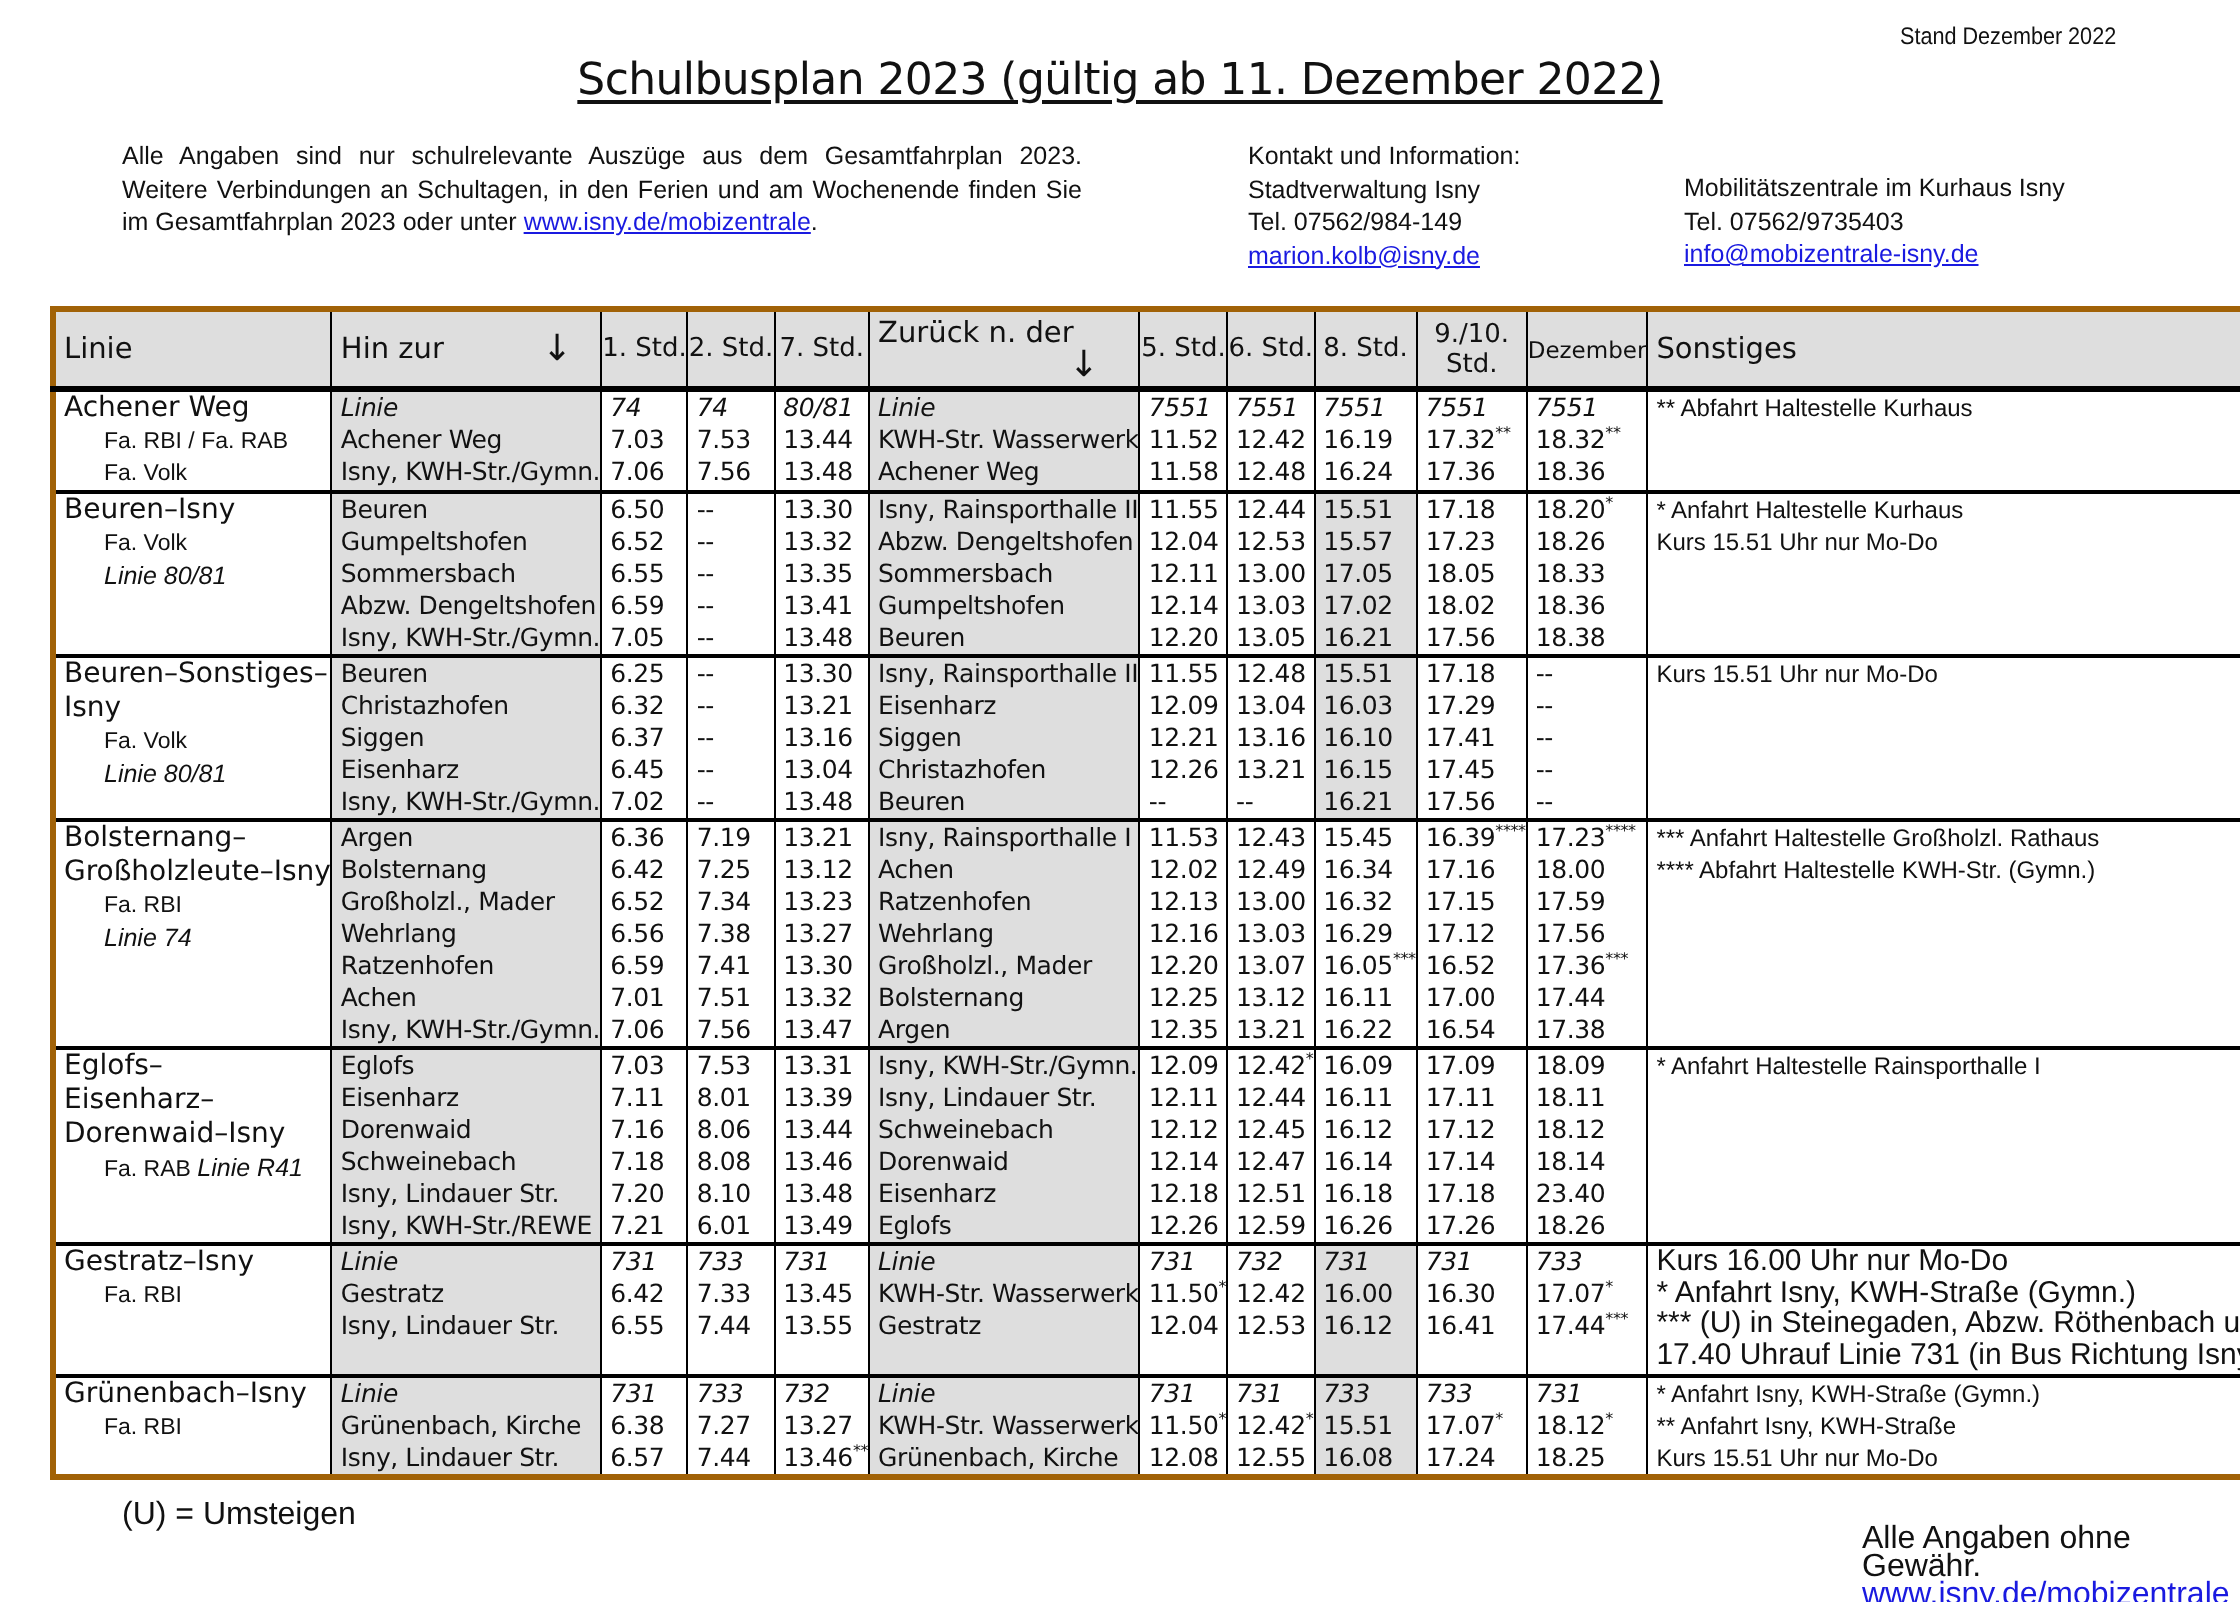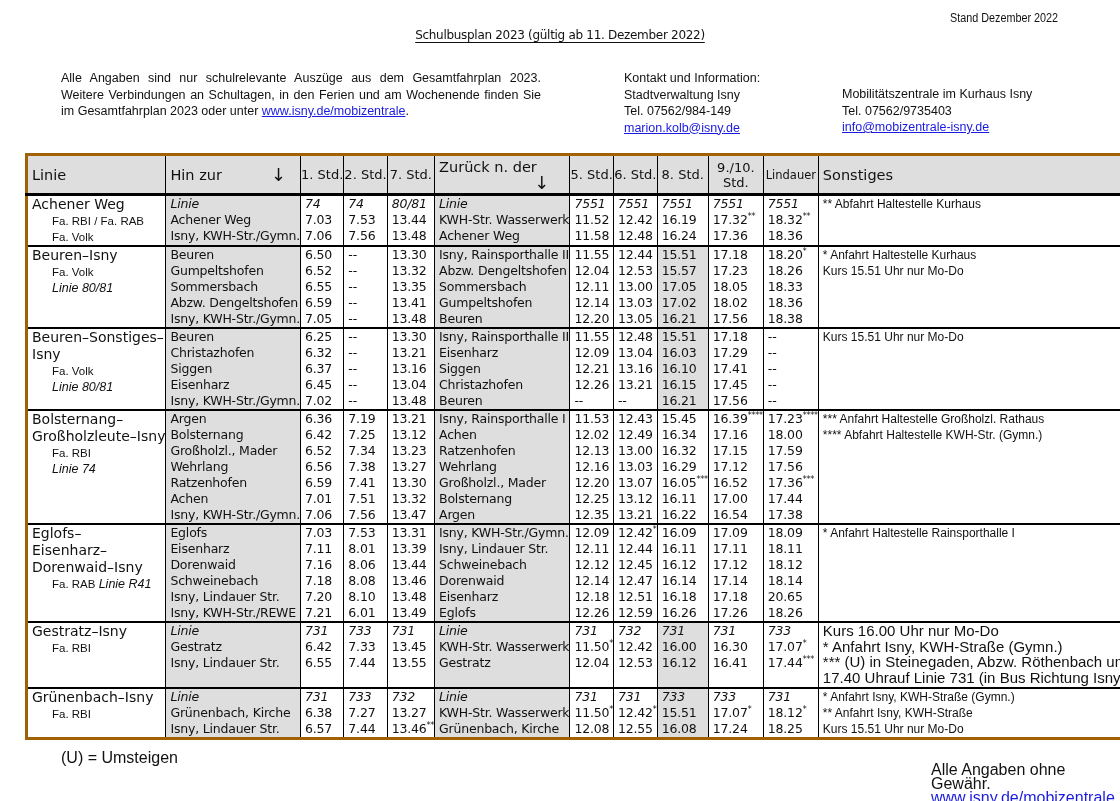--- a/index.html
+++ b/index.html
@@ -1,19 +1,19 @@
 <!DOCTYPE html>
 <html><head>
 <meta charset="utf-8">
 <style>
   html, body { margin:0; padding:0; background:#ffffff; }
   body { width:1120px; height:801px; position:relative; overflow:hidden;
          font-family:"DejaVu Sans Condensed","DejaVu Sans","Liberation Sans",sans-serif; color:#111; }
   #stand { position:absolute; right:62px; top:11px; font-size:12px; font-family:"Liberation Sans",sans-serif; transform:scaleX(0.9); transform-origin:right; }
-  #title { position:absolute; left:0; width:1120px; top:28px; text-align:center; font-size:12px; font-weight:normal; }
+  #title { position:absolute; left:0; width:1120px; top:28px; text-align:center; font-size:22px; font-weight:normal; }
   #title span { text-decoration:underline; text-underline-offset:3px; font-family:"DejaVu Sans",sans-serif; letter-spacing:-0.3px; }
   .infoblk { position:absolute; font-size:12.5px; line-height:16.5px; font-family:"Liberation Sans",sans-serif; }
   .infoblk a, .footer a { color:#1a1ae0; text-decoration:underline; }
   #notice { left:61px; top:70px; width:480px; }
   #contact1 { left:624px; top:70px; }
   #contact2 { left:842px; top:86px; }
   table { position:absolute; left:25px; top:153px; border-collapse:collapse; border:3px solid #a16207;
           font-family:"DejaVu Sans","Liberation Sans",sans-serif; }
   td, th { border:1px solid #000; padding:0 0 0 4px; vertical-align:top; font-size:12.5px; line-height:16px; white-space:nowrap; }
   thead th { background:#dedede; font-weight:normal; text-align:left; font-size:14.5px; height:37px; vertical-align:middle; border-bottom:3px solid #000; }
@@ -79,21 +79,21 @@
       <th class="small">2. Std.</th>
       <th class="small">7. Std.</th>
       <th><span>Zurück n. der</span><span class="arrow" style="margin-right:20px">↓</span></th>
       <th class="small">5. Std.</th>
       <th class="small">6. Std.</th>
       <th class="small">8. Std.</th>
       <th class="small" style="line-height:15px">
           <div>9./10.</div>
           <div>Std.</div>
         </th>
-      <th class="tiny">Lindauer</th>
+      <th class="tiny">Dezember</th>
       <th>Sonstiges</th>
     </tr>
   </thead>
   <tbody id="tbody">
       <tr class="group">
         <td>
           <div class="line-name">Achener Weg</div>
           <div class="line-sub">Fa. RBI / Fa. RAB</div>
           <div class="line-sub">Fa. Volk</div>
         </td>
@@ -492,21 +492,21 @@
           <div class="stop">17.12</div>
           <div class="stop">17.14</div>
           <div class="stop">17.18</div>
           <div class="stop">17.26</div>
         </td>
         <td class="cell ">
           <div class="stop">18.09</div>
           <div class="stop">18.11</div>
           <div class="stop">18.12</div>
           <div class="stop">18.14</div>
-          <div class="stop">20.65</div>
+          <div class="stop">23.40</div>
           <div class="stop">18.26</div>
         </td>
         <td class="sonst">
           <div style="">* Anfahrt Haltestelle Rainsporthalle I</div>
         </td>
       </tr>
       <tr class="group">
         <td>
           <div class="line-name">Gestratz–Isny</div>
           <div class="line-sub">Fa. RBI</div>

